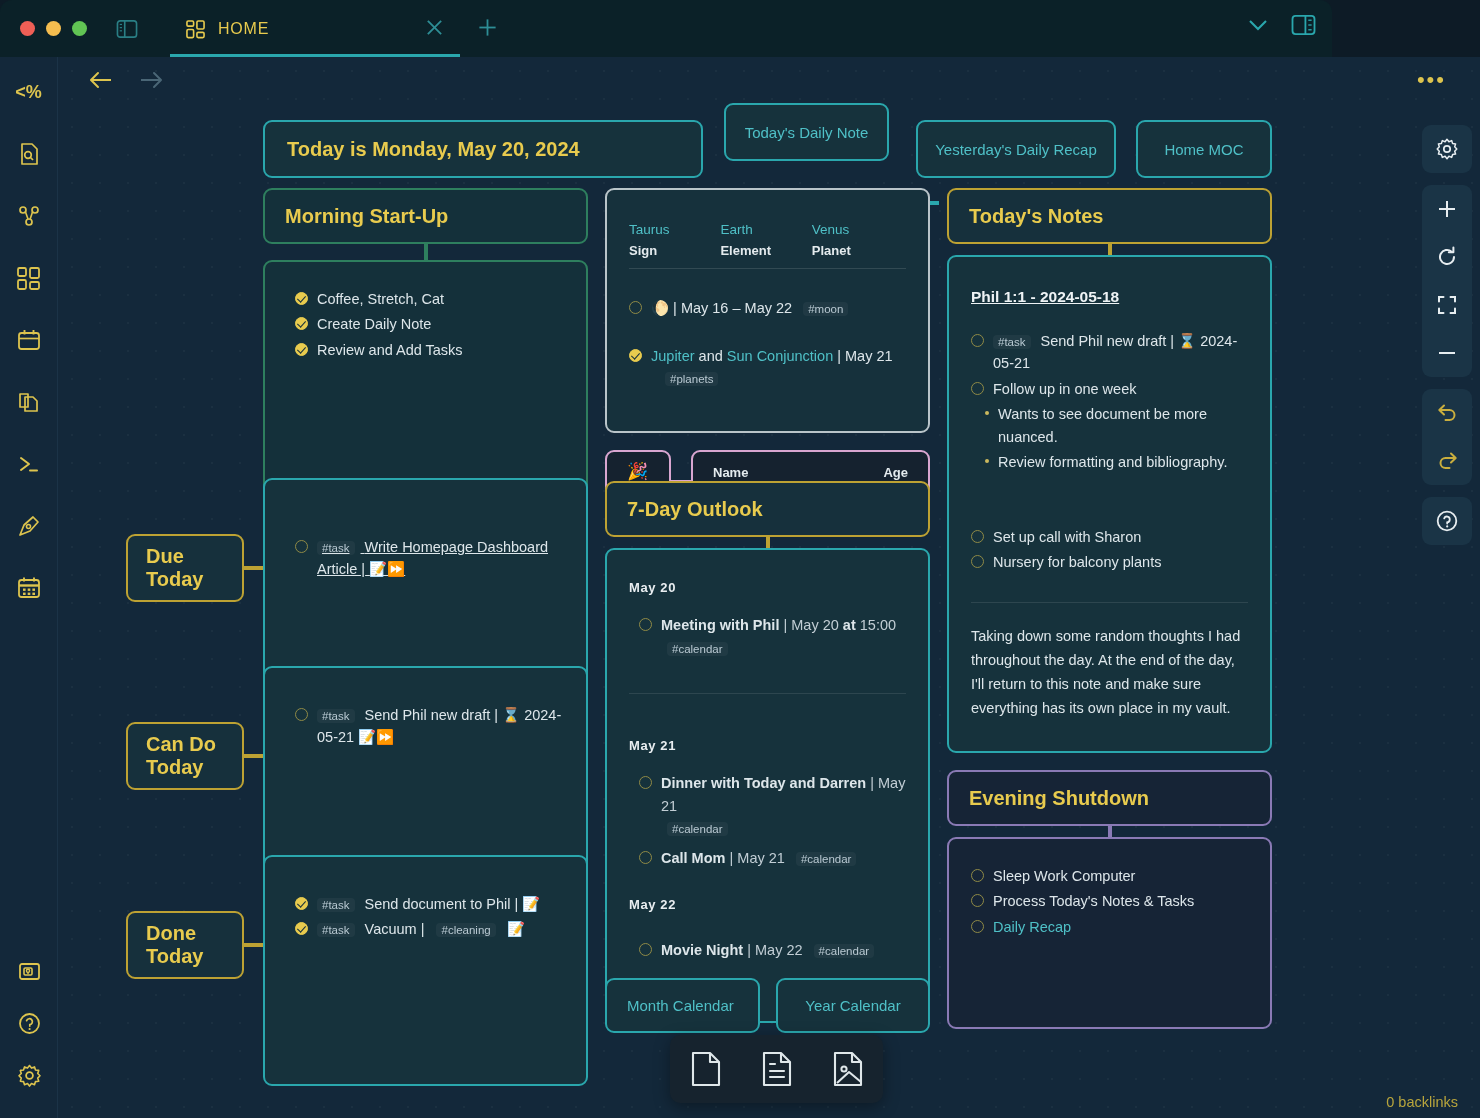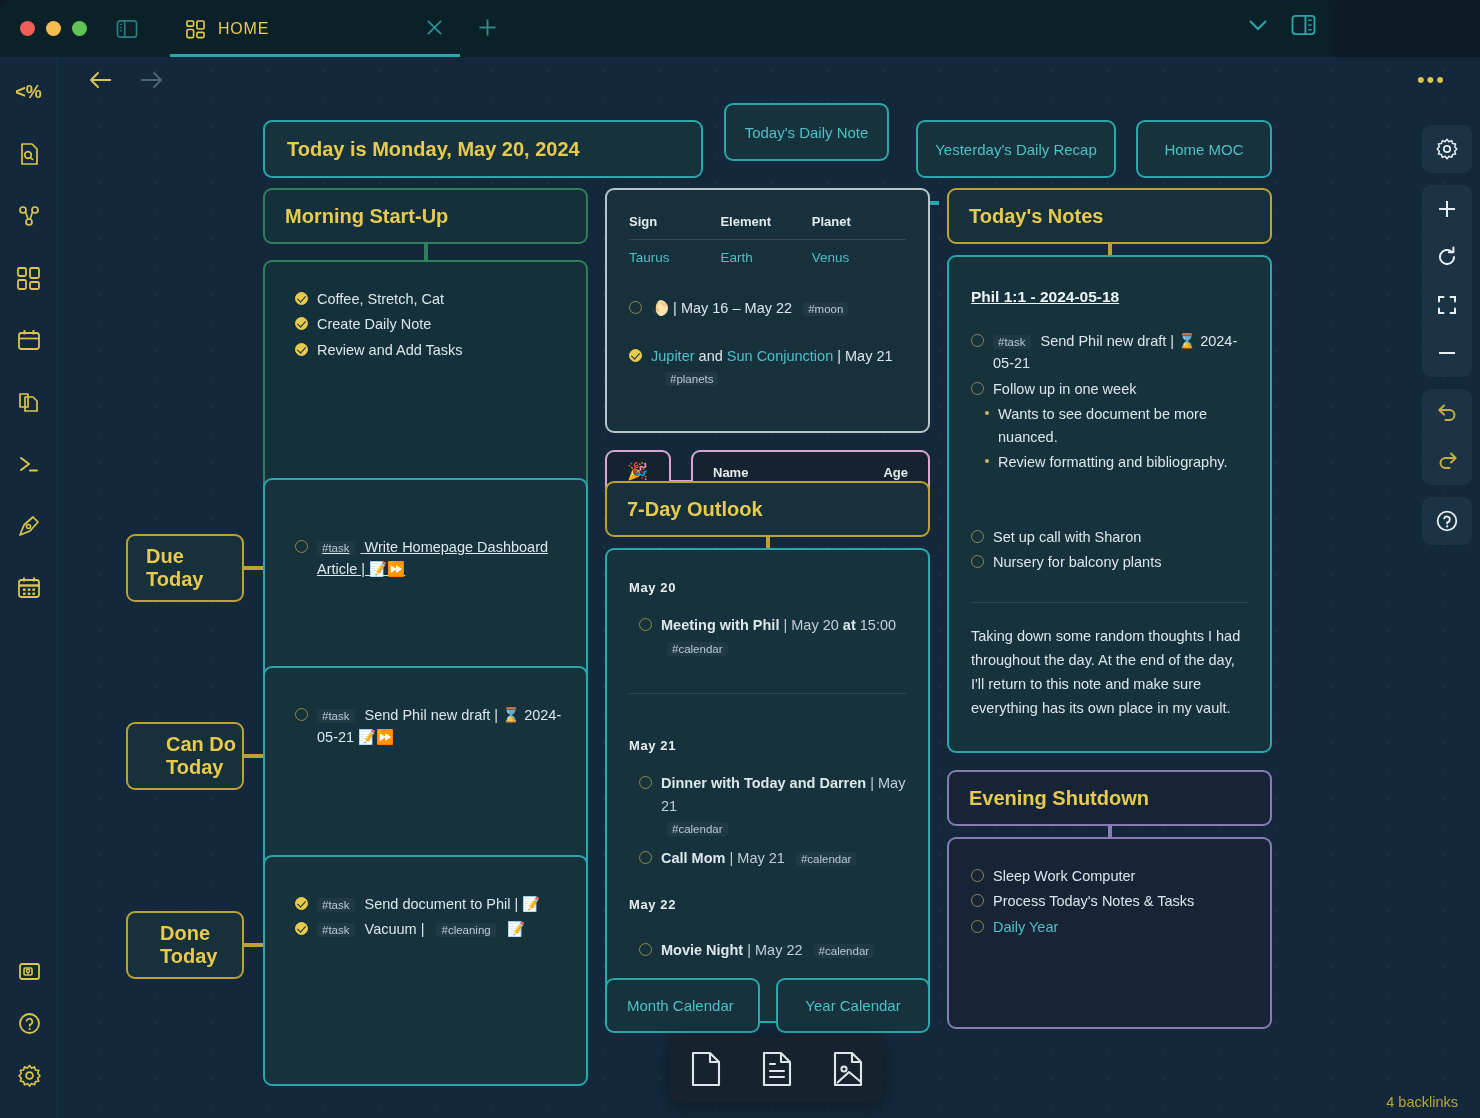--- a/index.html
+++ b/index.html
@@ -340,28 +340,28 @@
             <span>Review and Add Tasks</span>
           </div>
         </div>
       </div>
 
       <div class="node n-white" style="left:547px; top:131px; width:325px; height:245px;">
         <div class="card-body" style="padding:22px 22px;">
           <table class="mini-table">
             <tbody>
                 <tr>
+              <td>Taurus</td>
+              <td>Earth</td>
+              <td>Venus</td>
+            </tr>
+            <tr>
               <th style="width:33%">Sign</th>
               <th style="width:33%">Element</th>
               <th>Planet</th>
-            </tr>
-            <tr>
-              <td>Taurus</td>
-              <td>Earth</td>
-              <td>Venus</td>
             </tr>
           </tbody>
             </table>
 
           <div class="chk" style="margin-top:28px;">
             <span class="circ"></span>
             <span>
               <span>🌔</span>
               <span>| May 16 – May 22</span>
               <span class="tag" style="margin-left:7px;">#moon</span>
@@ -480,39 +480,39 @@
             <span>
               <span class="tag" style="margin-right:6px;">#task</span>
               <span>Write Homepage Dashboard Article |</span>
               <span>📝⏩</span>
             </span>
           </div>
         </div>
       </div>
 
       <div class="node n-gold" style="left:68px; top:665px; width:118px; height:68px; display:flex; align-items:center; padding-left:18px;">
-        <span class="hdr-gold" style="line-height:1.15; white-space:pre-line;margin-left:20px;">Can Do
+        <span class="hdr-gold" style="line-height:1.15; white-space:pre-line;">Can Do
 Today</span>
       </div>
       <div class="edge gold" style="left:186px; top:697px; width:20px; height:4px;"></div>
       <div class="node n-teal" style="left:205px; top:609px; width:325px; height:231px;">
         <div class="card-body" style="padding:36px 22px;">
           <div class="chk" style="margin-left:8px;">
             <span class="circ"></span>
             <span>
               <span class="tag" style="margin-right:6px;">#task</span>
               <span>Send Phil new draft | ⌛ 2024-05-21</span>
               <span>📝⏩</span>
             </span>
           </div>
         </div>
       </div>
 
       <div class="node n-gold" style="left:68px; top:854px; width:118px; height:68px; display:flex; align-items:center; padding-left:18px;">
-        <span class="hdr-gold" style="line-height:1.15; white-space:pre-line;margin-left:14px;">Done
+        <span class="hdr-gold" style="line-height:1.15; white-space:pre-line;">Done
 Today</span>
       </div>
       <div class="edge gold" style="left:186px; top:886px; width:20px; height:4px;"></div>
       <div class="node n-teal" style="left:205px; top:798px; width:325px; height:231px;">
         <div class="card-body" style="padding:36px 22px;">
           <div class="chk" style="margin-left:8px;">
             <span class="circ done"></span>
             <span>
               <span class="tag" style="margin-right:6px;">#task</span>
               <span>Send document to Phil |</span>
@@ -583,21 +583,21 @@
           <div class="chk">
             <span class="circ"></span>
             <span>Sleep Work Computer</span>
           </div>
           <div class="chk">
             <span class="circ"></span>
             <span>Process Today's Notes &amp; Tasks</span>
           </div>
           <div class="chk">
             <span class="circ"></span>
-            <span class="lnk">Daily Year</span>
+            <span class="lnk">Daily Recap</span>
           </div>
         </div>
       </div>
 
     </div>
 
     <div class="rtools">
       <div class="rtool-group">
         <div class="rtool">
           <svg width="24" height="24" viewBox="0 0 24 24">
@@ -677,15 +677,15 @@
       <span class="bi">
         <svg width="34" height="38" viewBox="0 0 34 38">
             <path d="M4 3 h17 l9 9 v23 H4 Z" fill="none" stroke="#dfe7ea" stroke-width="2.1" stroke-linejoin="round"></path>
             <polyline points="21,3 21,12 30,12" fill="none" stroke="#dfe7ea" stroke-width="2.1" stroke-linejoin="round"></polyline>
             <circle cx="13" cy="19" r="2.6" fill="none" stroke="#dfe7ea" stroke-width="2"></circle>
             <polyline points="6,33 18,22 30,32" fill="none" stroke="#dfe7ea" stroke-width="2.1" stroke-linejoin="round"></polyline>
           </svg>
       </span>
     </div>
 
-    <div class="backlinks">4 backlinks</div>
+    <div class="backlinks">0 backlinks</div>
   </div>
 </div>
 
 </body></html>

